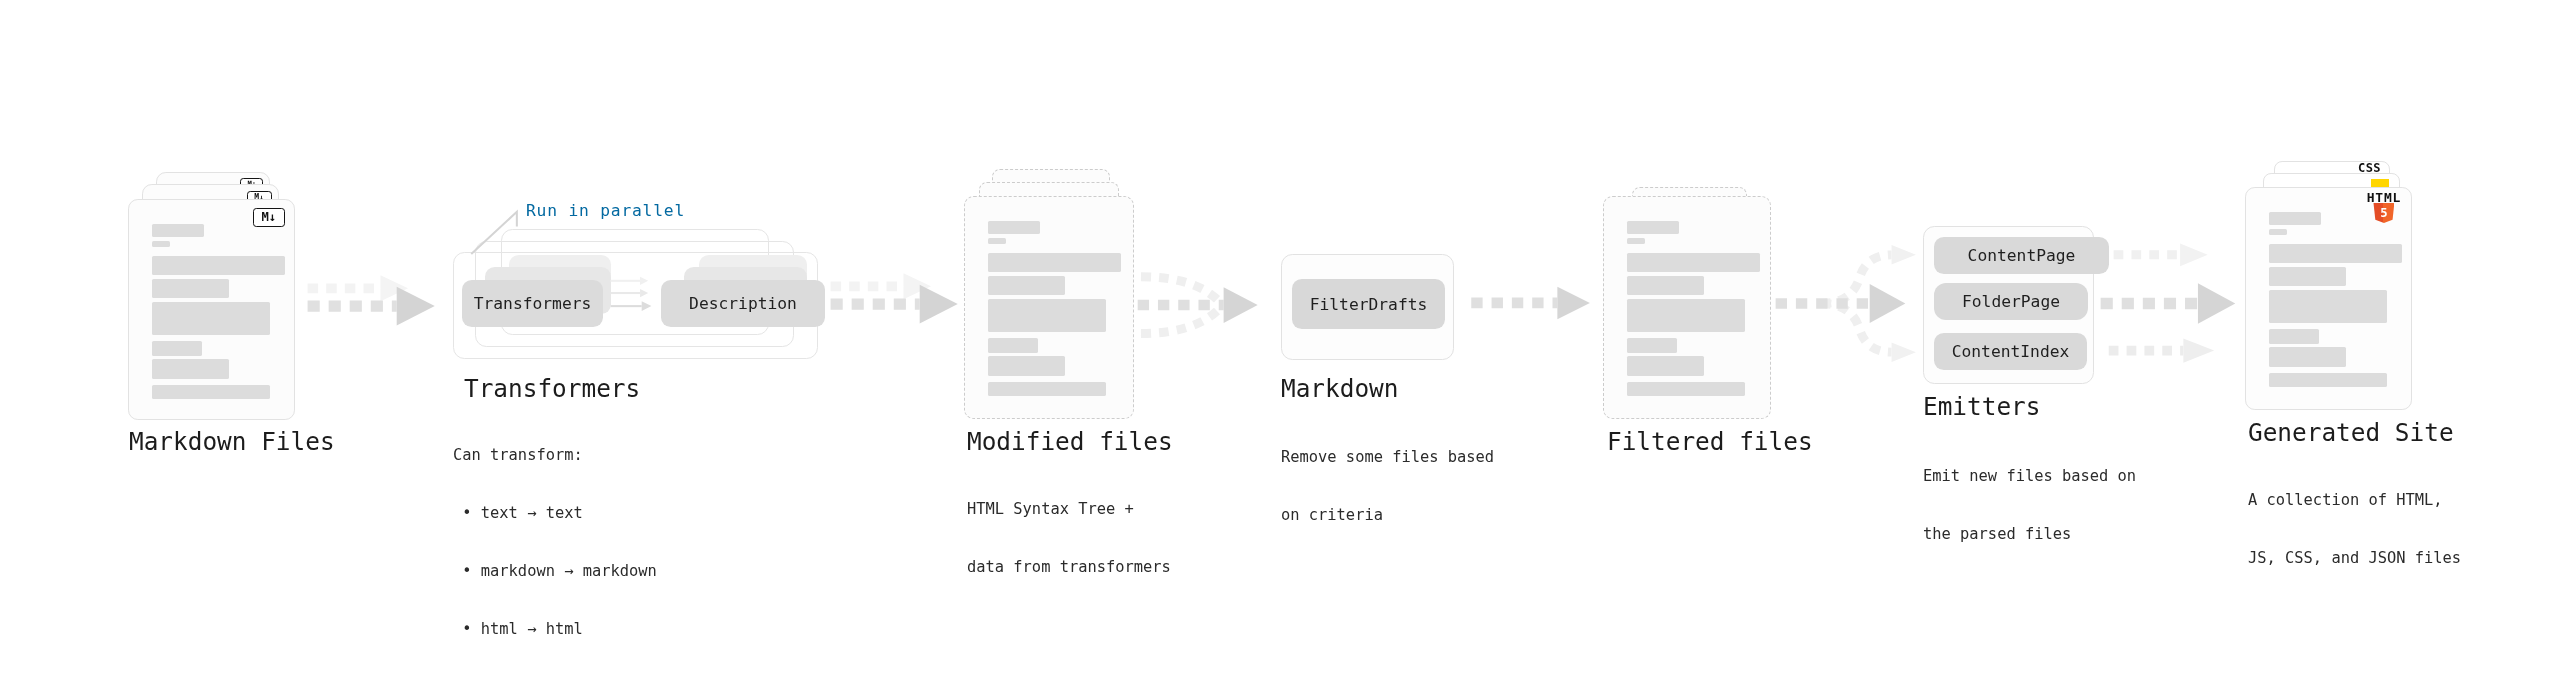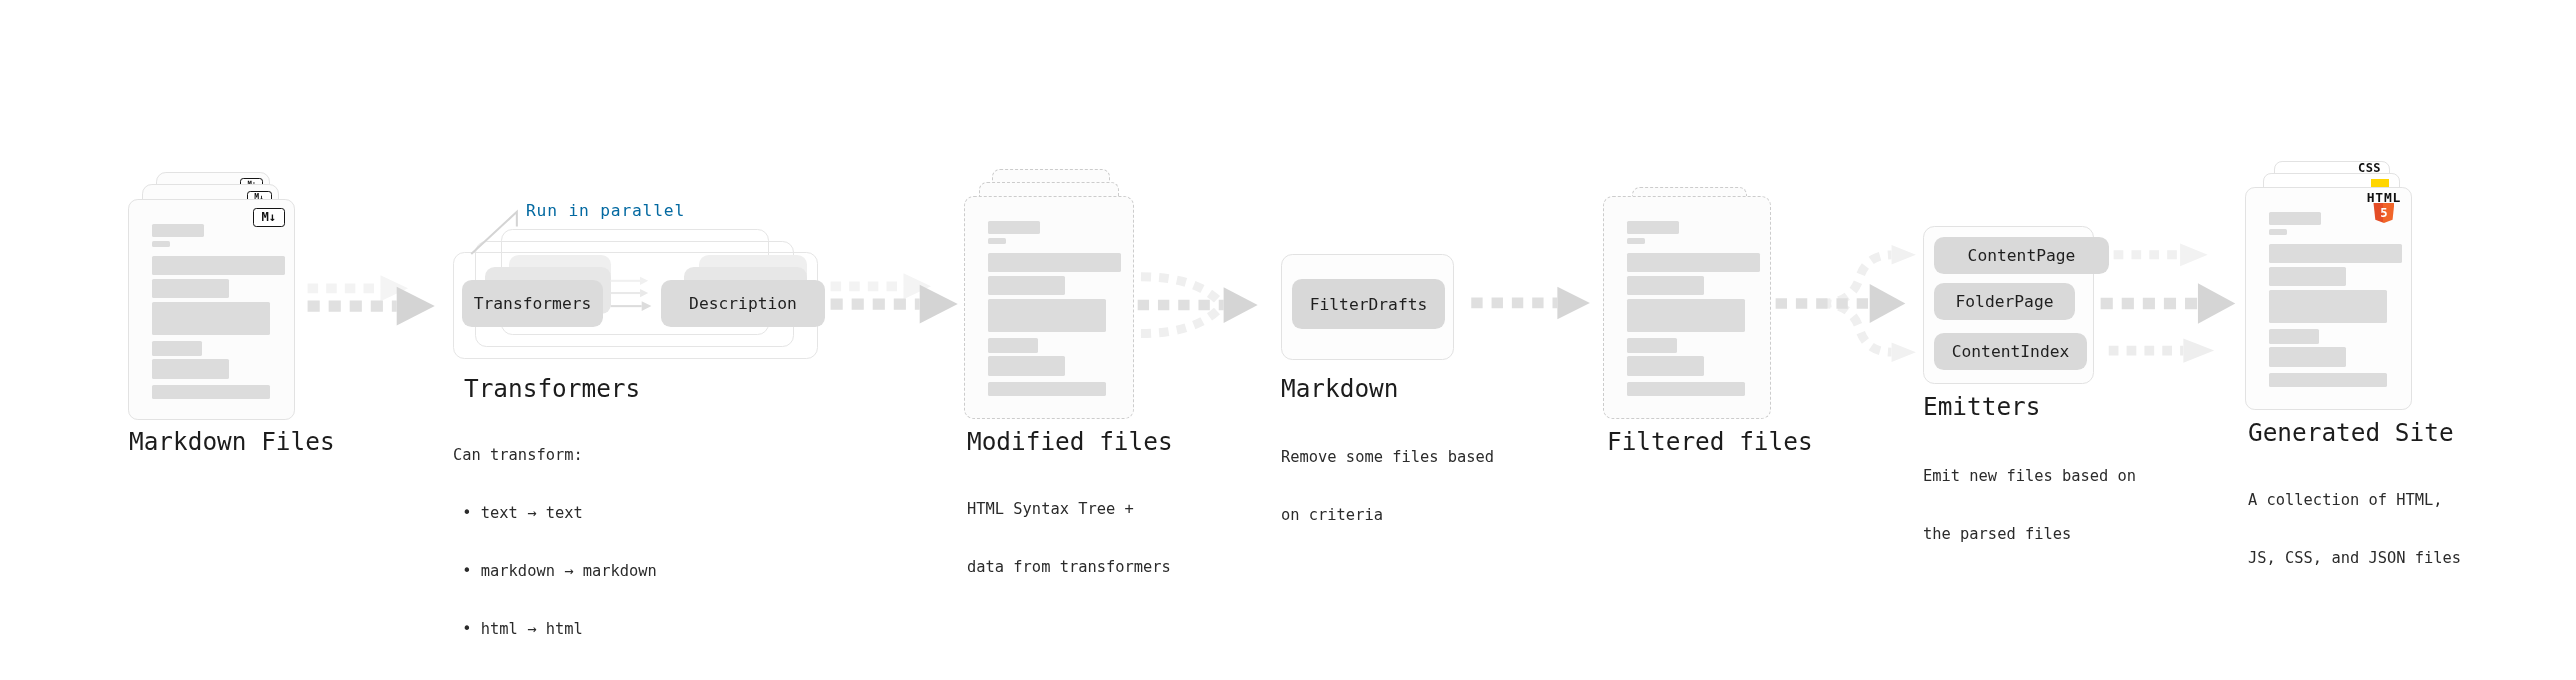--- a/index.html
+++ b/index.html
@@ -181,21 +181,21 @@
     <polygon points="145,16 175,28 145,40" fill="#f1f1f1"></polygon>
     <path d="M58,88 Q95,88 105,118 Q113,148 145,148" stroke="#efefef" stroke-width="11" stroke-dasharray="12 10" fill="none"></path>
     <polygon points="145,136 175,148 145,160" fill="#f1f1f1"></polygon>
     <line x1="2" y1="88" x2="118" y2="88" stroke="#dfdfdf" stroke-width="13" stroke-dasharray="14 11"></line>
     <polygon points="118,64 162,88 118,112" fill="#d5d5d5"></polygon>
   </svg>
 
   <div>
     <div class="card-solid" style="left:1923px;top:226px;width:171px;height:158px;border-radius:11.4px;background:#fdfdfd;"></div>
     <div class="pill" style="left:1934px;top:237px;width:175px;height:37px;">ContentPage</div>
-    <div class="pill" style="left:1934px;top:283px;width:141px;height:37px;">FolderPage</div>
+    <div class="pill" style="left:1934px;top:283px;width:154px;height:37px;border-radius:12px;">FolderPage</div>
     <div class="pill" style="left:1934px;top:333px;width:153px;height:37px;">ContentIndex</div>
     <div class="heading" style="left:1923px;top:392px;">Emitters</div>
     <div class="desc" style="left:1923px;top:429px;">
       <div>Emit new files based on</div>
       <div>the parsed files</div>
     </div>
   </div>
 
   <svg class="arrow-svg" style="left:2099px;top:232px;" width="146" height="143" viewBox="0 0 180 176">
     <line x1="18" y1="28" x2="100" y2="28" stroke="#f0f0f0" stroke-width="11" stroke-dasharray="12 10"></line>

